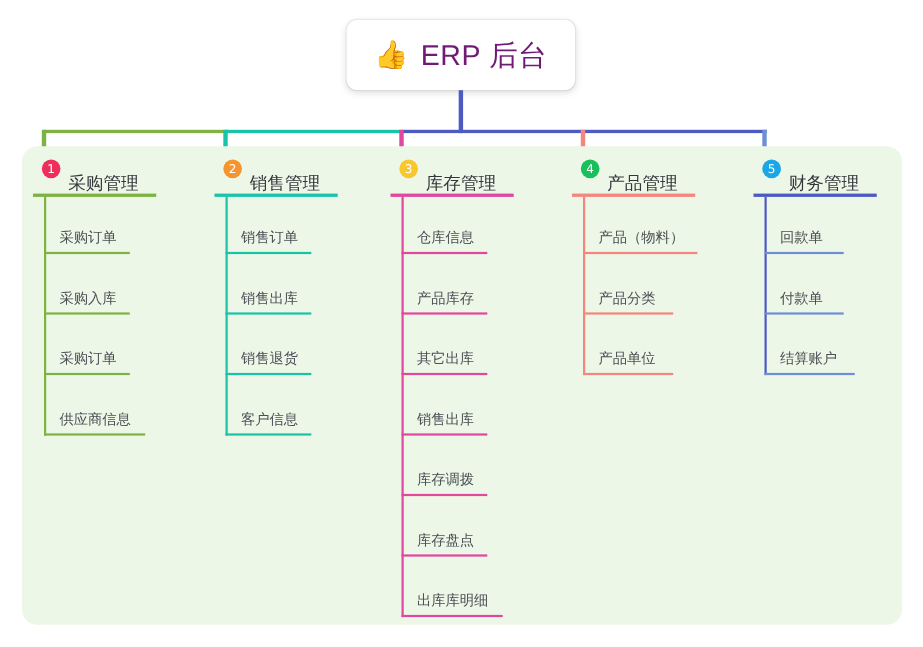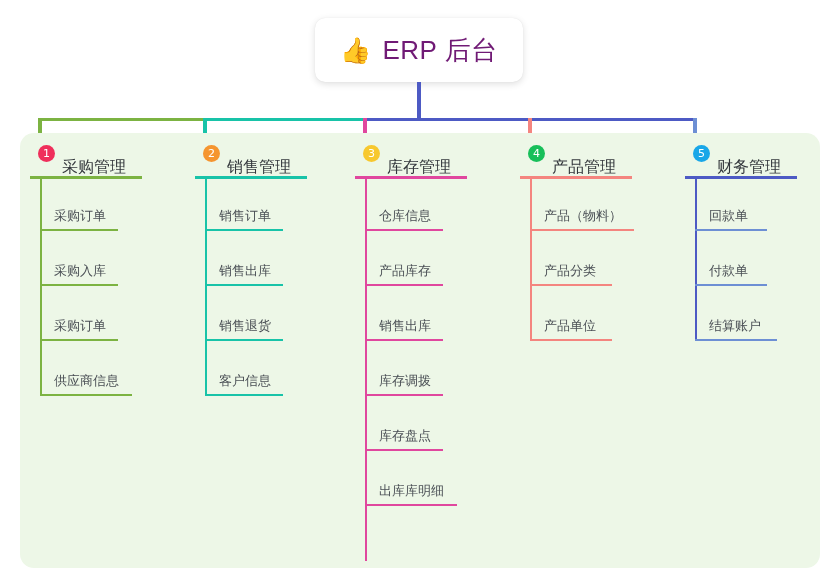--- a/index.html
+++ b/index.html
@@ -213,20 +213,24 @@
         <div class="spine" style="background: rgb(224, 71, 158); height: 382px;"></div>
         <div class="leaf">
           <span class="leaf-label">仓库信息</span>
           <div class="leaf-rule" style="background: rgb(224, 71, 158); width: 78px;"></div>
         </div>
         <div class="leaf">
           <span class="leaf-label">产品库存</span>
           <div class="leaf-rule" style="background: rgb(224, 71, 158); width: 78px;"></div>
         </div>
         <div class="leaf">
+          <span class="leaf-label">其它出库</span>
+          <div class="leaf-rule" style="background: rgb(224, 71, 158); width: 78px;"></div>
+        </div>
+        <div class="leaf">
           <span class="leaf-label">销售出库</span>
           <div class="leaf-rule" style="background: rgb(224, 71, 158); width: 78px;"></div>
         </div>
         <div class="leaf">
           <span class="leaf-label">库存调拨</span>
           <div class="leaf-rule" style="background: rgb(224, 71, 158); width: 78px;"></div>
         </div>
         <div class="leaf">
           <span class="leaf-label">库存盘点</span>
           <div class="leaf-rule" style="background: rgb(224, 71, 158); width: 78px;"></div>

